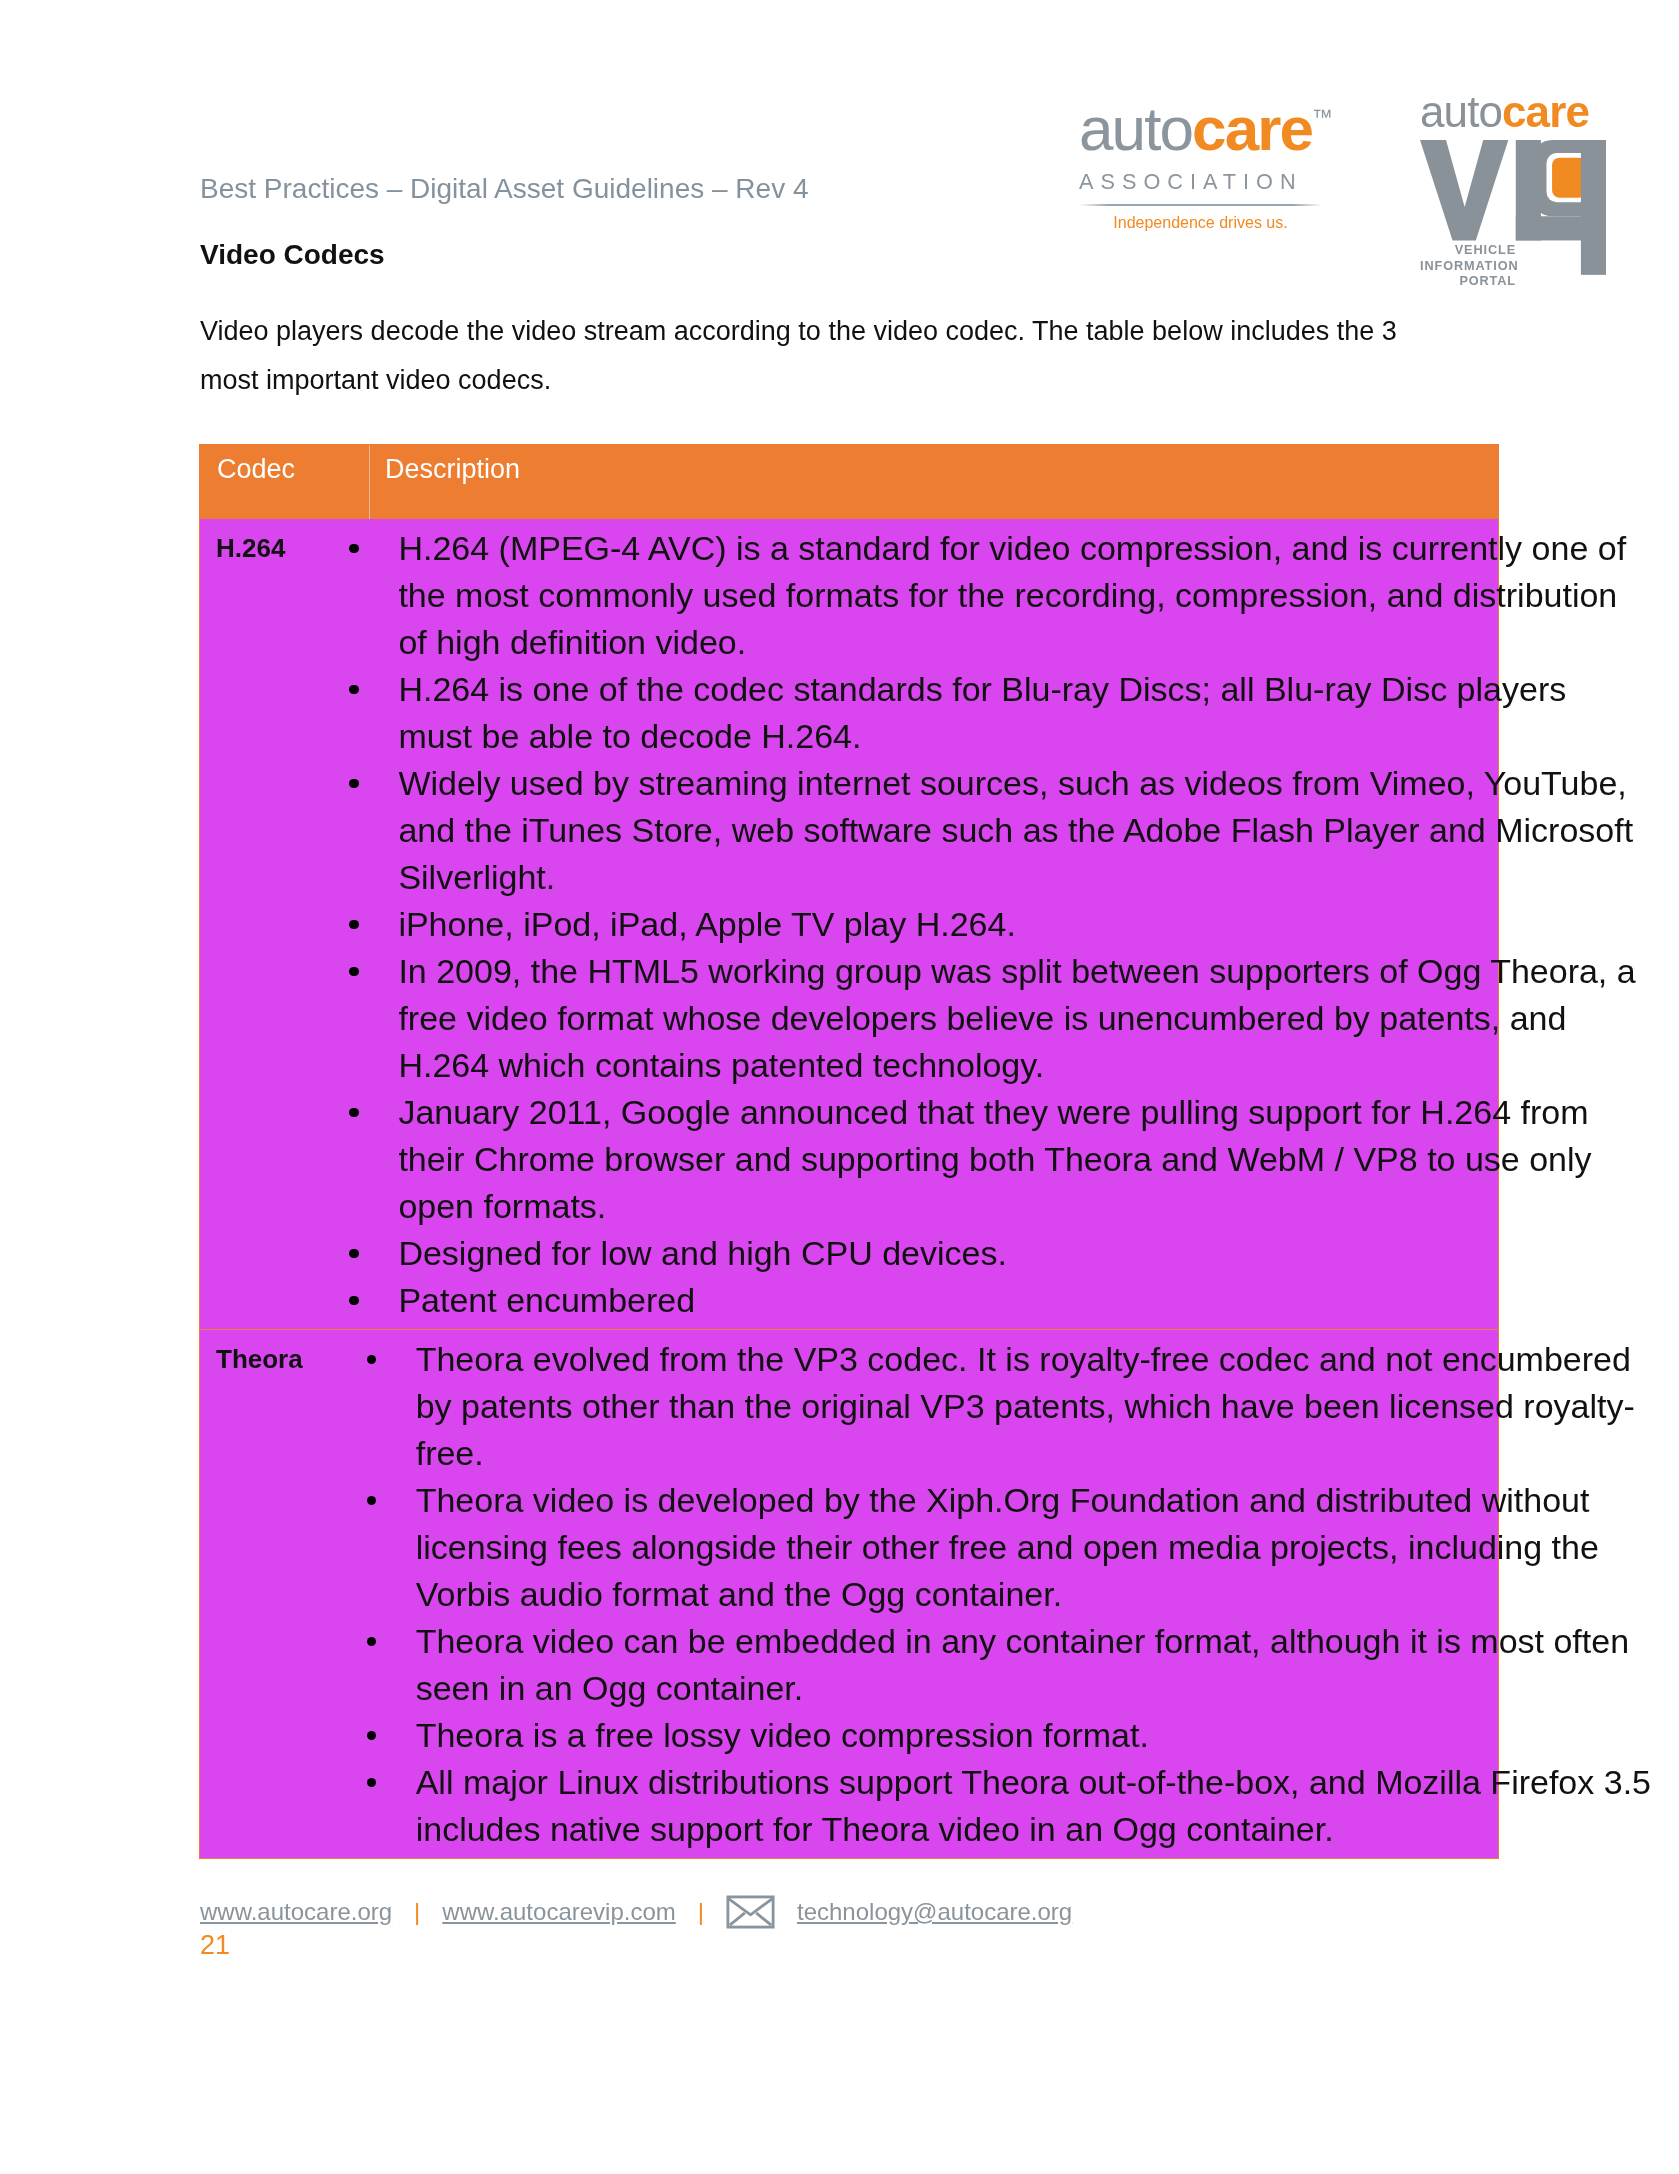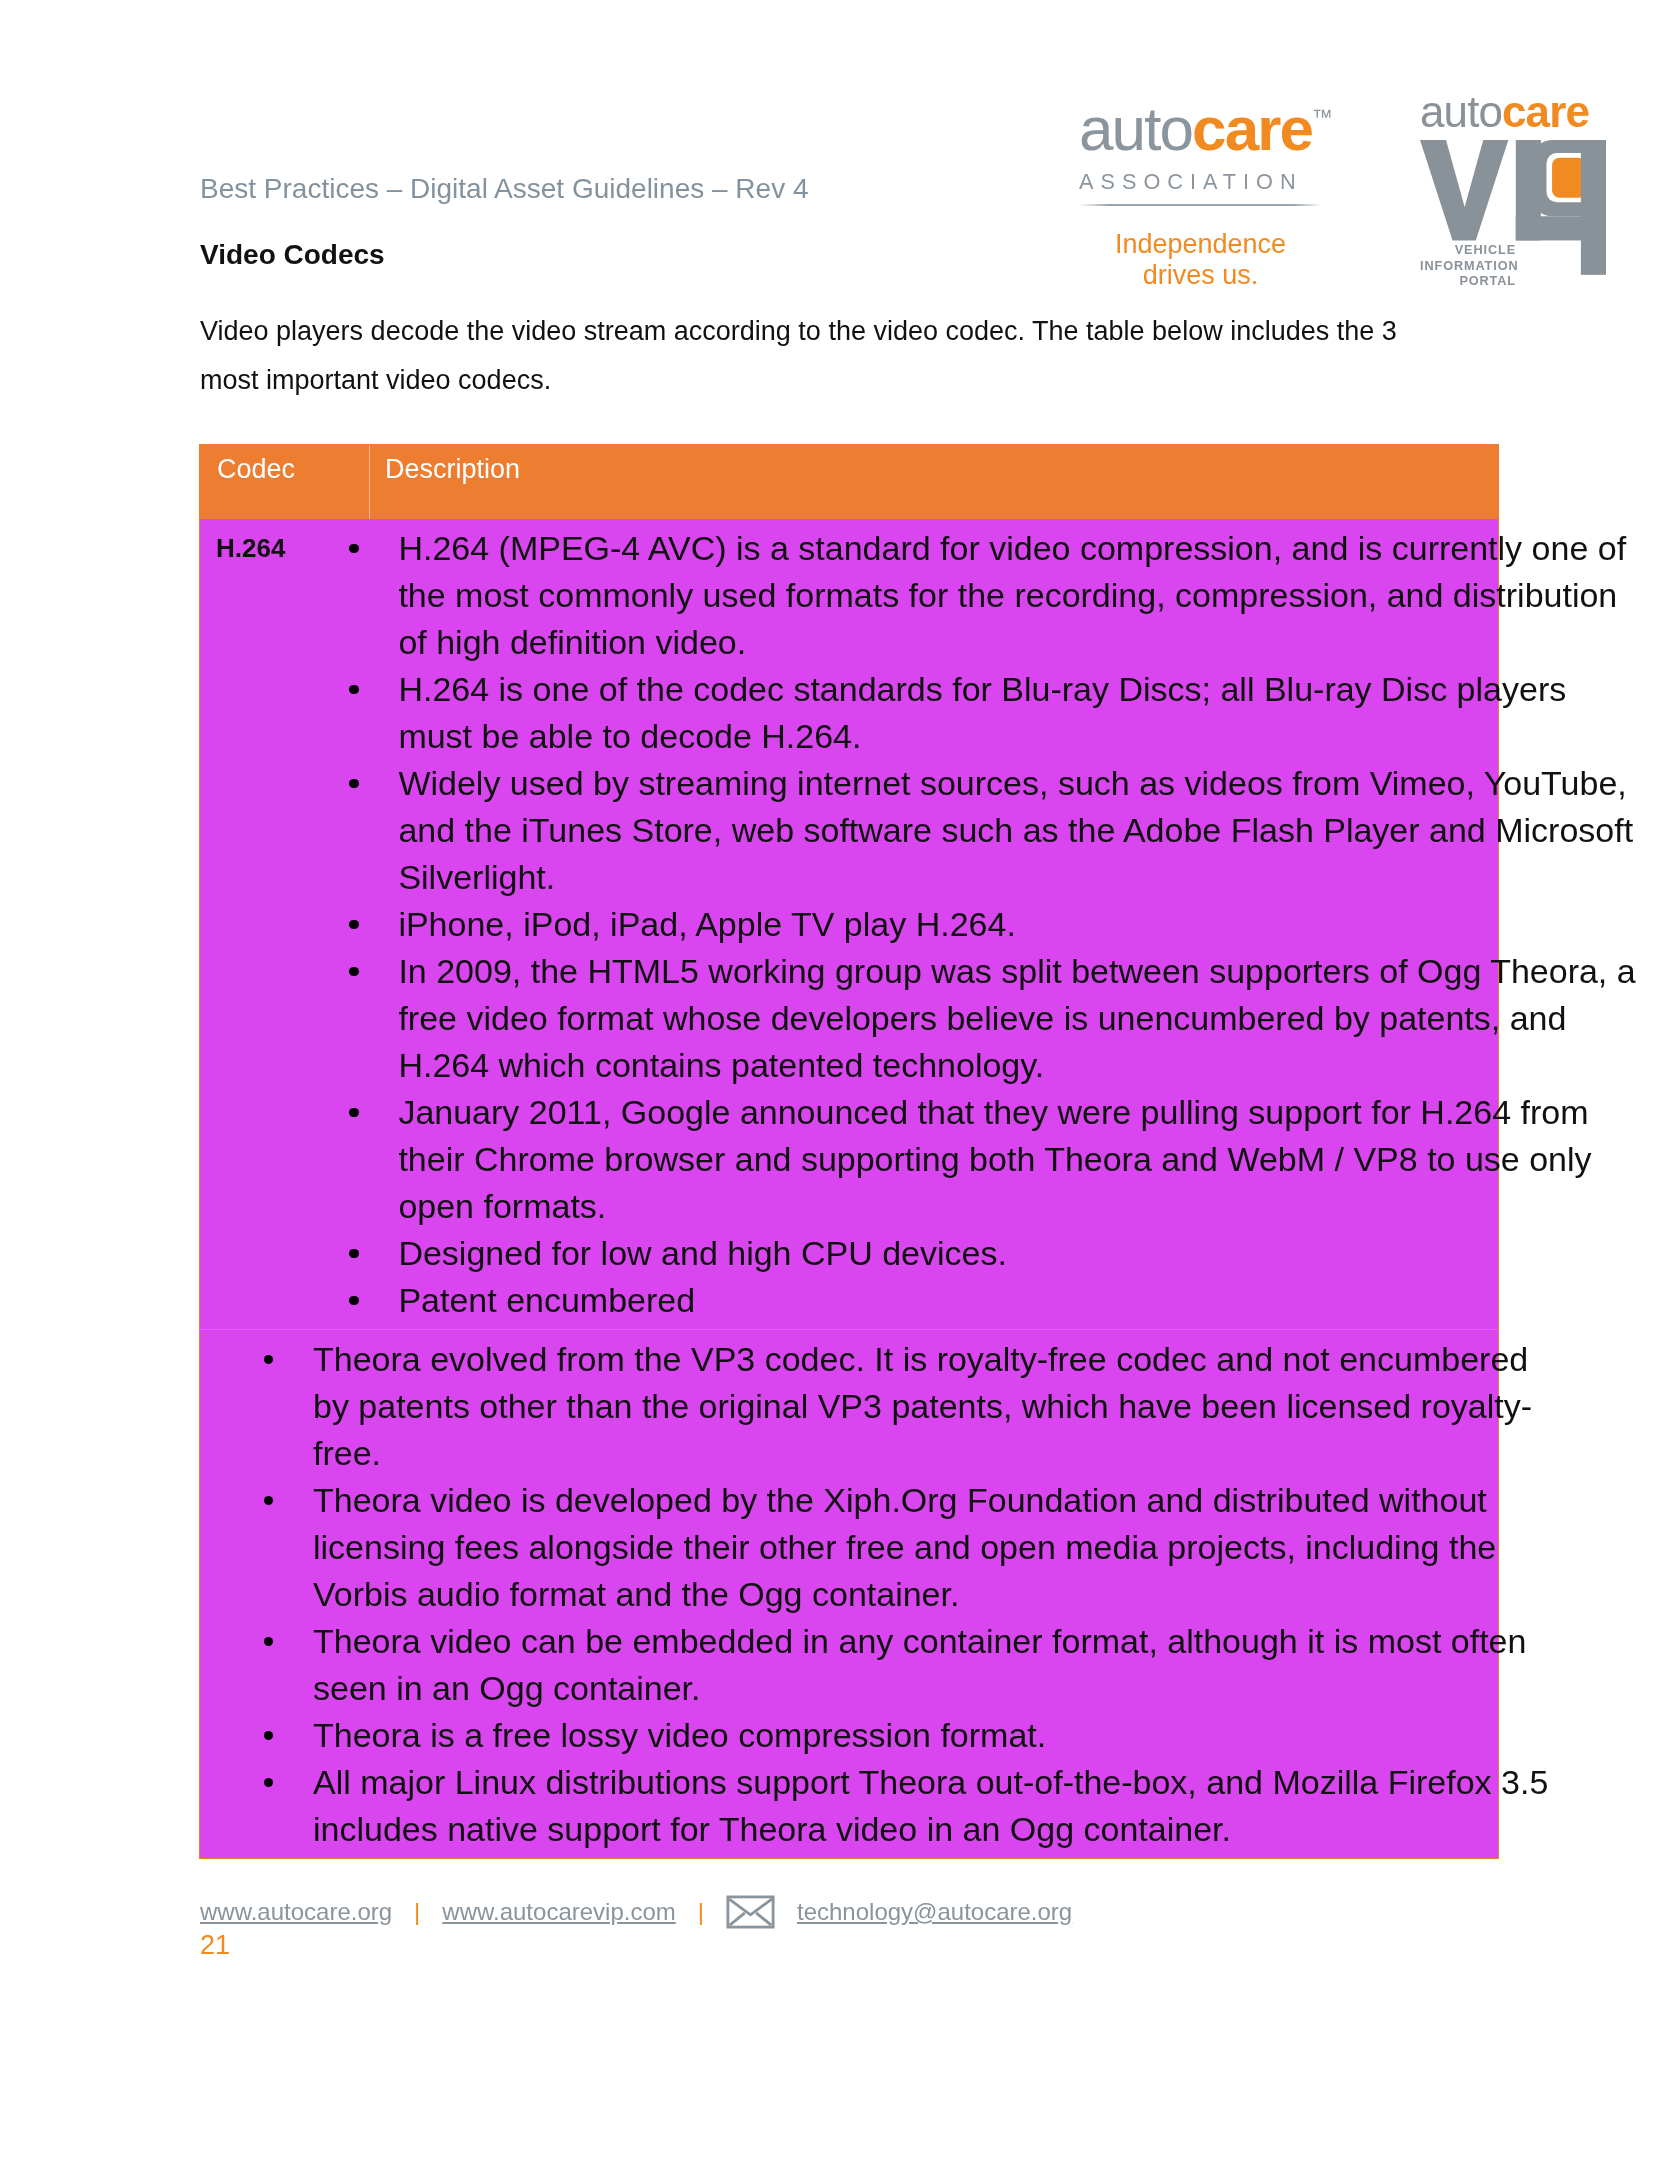--- a/index.html
+++ b/index.html
@@ -9,21 +9,21 @@
     overflow:hidden;
   }
   
   .assoc-logo { position:absolute; left:1079px; top:98px; width:258px; }
   .assoc-word { font-size:62px; letter-spacing:-1.9px; line-height:1; color:var(--gray); white-space:nowrap; }
   .assoc-word .care { color:var(--orange); font-weight:bold; }
   .assoc-word .tm { font-size:21px; color:var(--gray); vertical-align:26px; letter-spacing:0; }
   .assoc-sub { margin-top:9.4px; font-size:21.7px; letter-spacing:7px; color:var(--gray); white-space:nowrap; }
   .assoc-line { margin-top:8.5px; width:243px; height:1.9px;
     background:linear-gradient(to right, rgba(154,165,173,0), #9aa5ad 12%, #9aa5ad 88%, rgba(154,165,173,0)); }
-  .assoc-tag { margin-top:23px; width:243px; text-align:center; font-size:27px; color:var(--orange); }
+  .assoc-tag { margin-top:8px; width:243px; text-align:center; font-size:16px; color:var(--orange); }
 
   .vip-logo { position:absolute; left:1420px; top:90px; width:186px; }
   .vip-word { font-size:44px; letter-spacing:-0.9px; line-height:1; color:var(--gray2); white-space:nowrap; }
   .vip-word .care { color:var(--orange); font-weight:bold; }
   .vip-mark { display:block; margin-top:3.8px; }
   .vip-caption { position:absolute; left:0; top:153px; width:96px; text-align:right;
     font-size:12.7px; font-weight:bold; letter-spacing:0.9px; line-height:15.5px; color:var(--gray2); }
 
   
   .header-title { position:absolute; left:200px; top:173px; font-size:28px; color:#84929d; }
@@ -134,20 +134,21 @@
               <span class="dot"></span>
               <div class="bl-line">Designed for low and high CPU devices.</div>
             </div>
             <div class="bullet">
               <span class="dot"></span>
               <div class="bl-line">Patent encumbered</div>
             </div>
           </div>
         </div>
         <div class="tbl-row">
+          <div class="td-codec">Theora</div>
           <div class="td-desc">
             <div class="bullet">
               <span class="dot"></span>
               <div class="bl-line">Theora evolved from the VP3 codec. It is royalty-free codec and not encumbered</div>
               <div class="bl-line">by patents other than the original VP3 patents, which have been licensed royalty-</div>
               <div class="bl-line">free.</div>
             </div>
             <div class="bullet">
               <span class="dot"></span>
               <div class="bl-line">Theora video is developed by the Xiph.Org Foundation and distributed without</div>

